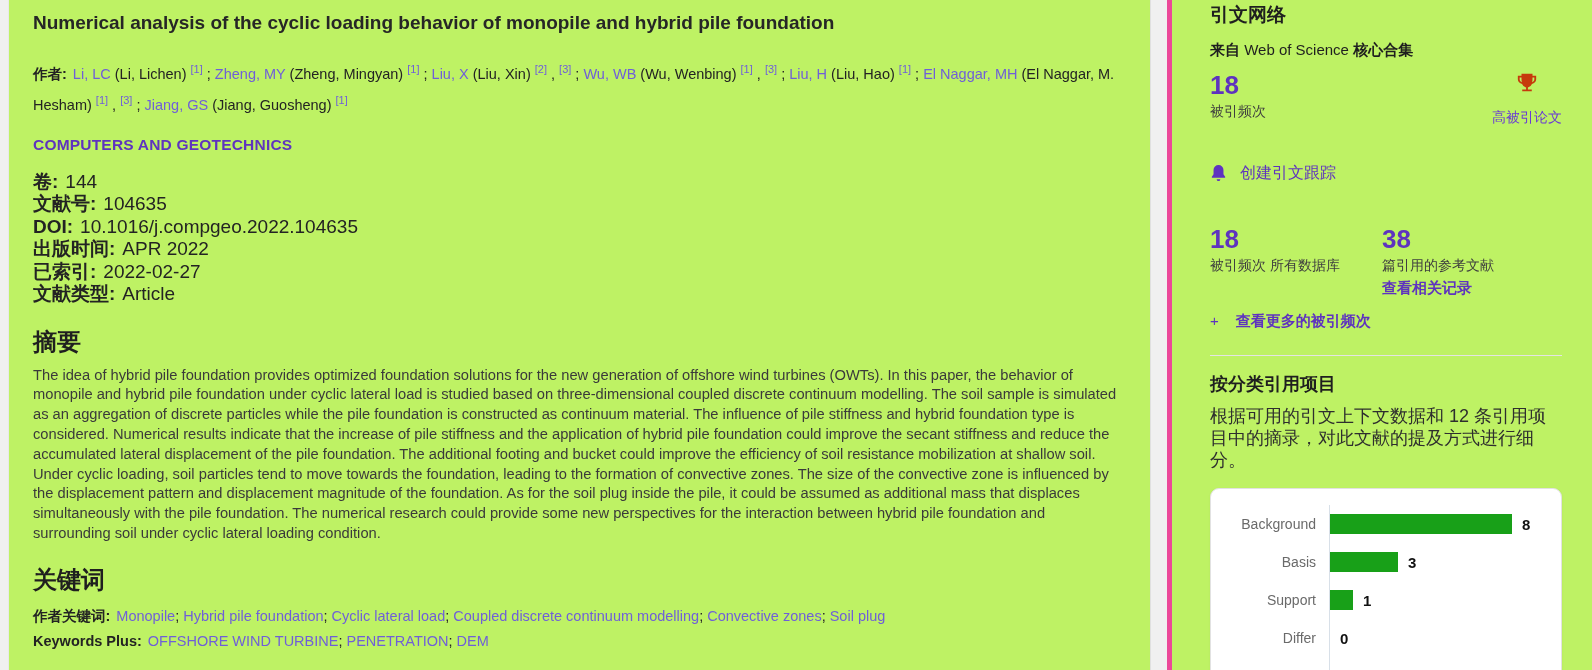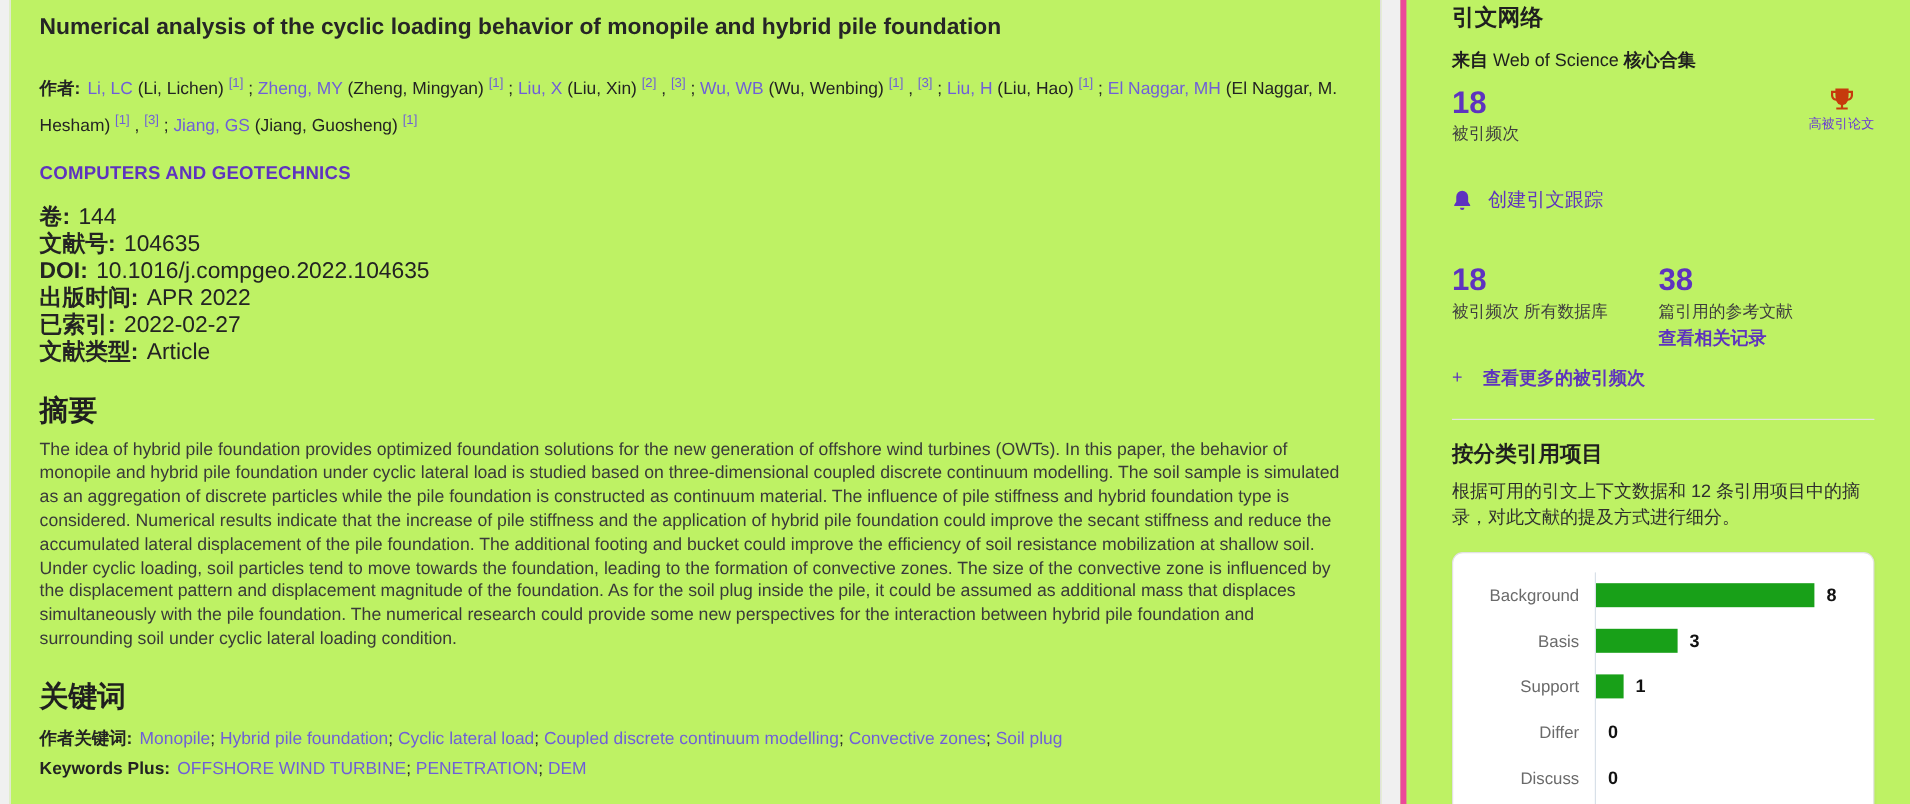--- a/index.html
+++ b/index.html
@@ -39,37 +39,37 @@
     padding:0 30px 0 38px; }
   .side-heading { font-size:19px; font-weight:700; color:#1f1f1f; margin-top:2px; }
   .source-line { margin-top:13px; font-size:15px; color:#1f1f1f; }
   .source-bold { font-weight:700; }
 
   .cited-row { display:flex; justify-content:space-between; margin-top:10px; }
   .big-num { font-size:26px; font-weight:600; color:#5E33BF; line-height:30px; cursor:pointer; }
   .num-label { font-size:14px; color:#3f3f3f; margin-top:3px; }
   .highly-cited { display:flex; flex-direction:column; align-items:center; margin-top:2px; cursor:pointer; }
   .trophy-icon svg { width:22px; height:22px; display:block; }
-  .highly-cited-label { color:#6A3BD4; font-size:11px; margin-top:2px;font-family:Liberation Mono, monospace; }
+  .highly-cited-label { color:#6A3BD4; font-size:14px; margin-top:15px;font-family:Liberation Mono, monospace; }
 
   .alert-row { display:flex; align-items:center; gap:13px; margin-top:36px;
     color:#5E33BF; font-size:16px; cursor:pointer; }
   .bell-icon svg { width:17px; height:19px; display:block; }
 
   .stats-row { display:flex; margin-top:40px; }
   .stat-col-left { width:172px; }
   .stat-col-right { flex:1; }
   .related-link { font-weight:700; color:#5E33BF; font-size:15px; margin-top:4px; cursor:pointer; }
   .more-link { display:flex; gap:17px; margin-top:14px; color:#5E33BF; font-size:15px; cursor:pointer; }
   .more-link .plus { font-weight:400; }
   .more-link .more-text { font-weight:700; }
 
   .divider { border-top:1px solid #e4e4e4; margin-top:24px; }
   .class-heading { font-size:18px; font-weight:700; color:#1f1f1f; margin-top:16px; }
-  .class-desc { margin-top:9px; font-size:15px; line-height:22px; color:#2e2e2e; max-width:350px; }
+  .class-desc { margin-top:9px; font-size:18px; line-height:22px; color:#2e2e2e; max-width:350px; }
 
   .chart-card { margin-top:17px; width:352px; background:#fff; border:1px solid #e2e2e2;
     border-radius:9px; box-shadow:0 1px 3px rgba(0,0,0,.05); padding:16px 12px 6px 6px; }
   .chart-grid { display:flex; }
   .chart-labels-col { width:112px; }
   .chart-label { height:38px; display:flex; align-items:center; justify-content:flex-end;
     padding-right:13px; color:#6a6a6a; font-size:14px; }
   .chart-plot { flex:1; border-left:1px solid #d8e0e8; border-bottom:1px solid #d8e0e8; padding-bottom:12px; }
   .chart-bar-row { height:38px; display:flex; align-items:center; }
   .chart-bar { height:20px; background:#18A018; }

